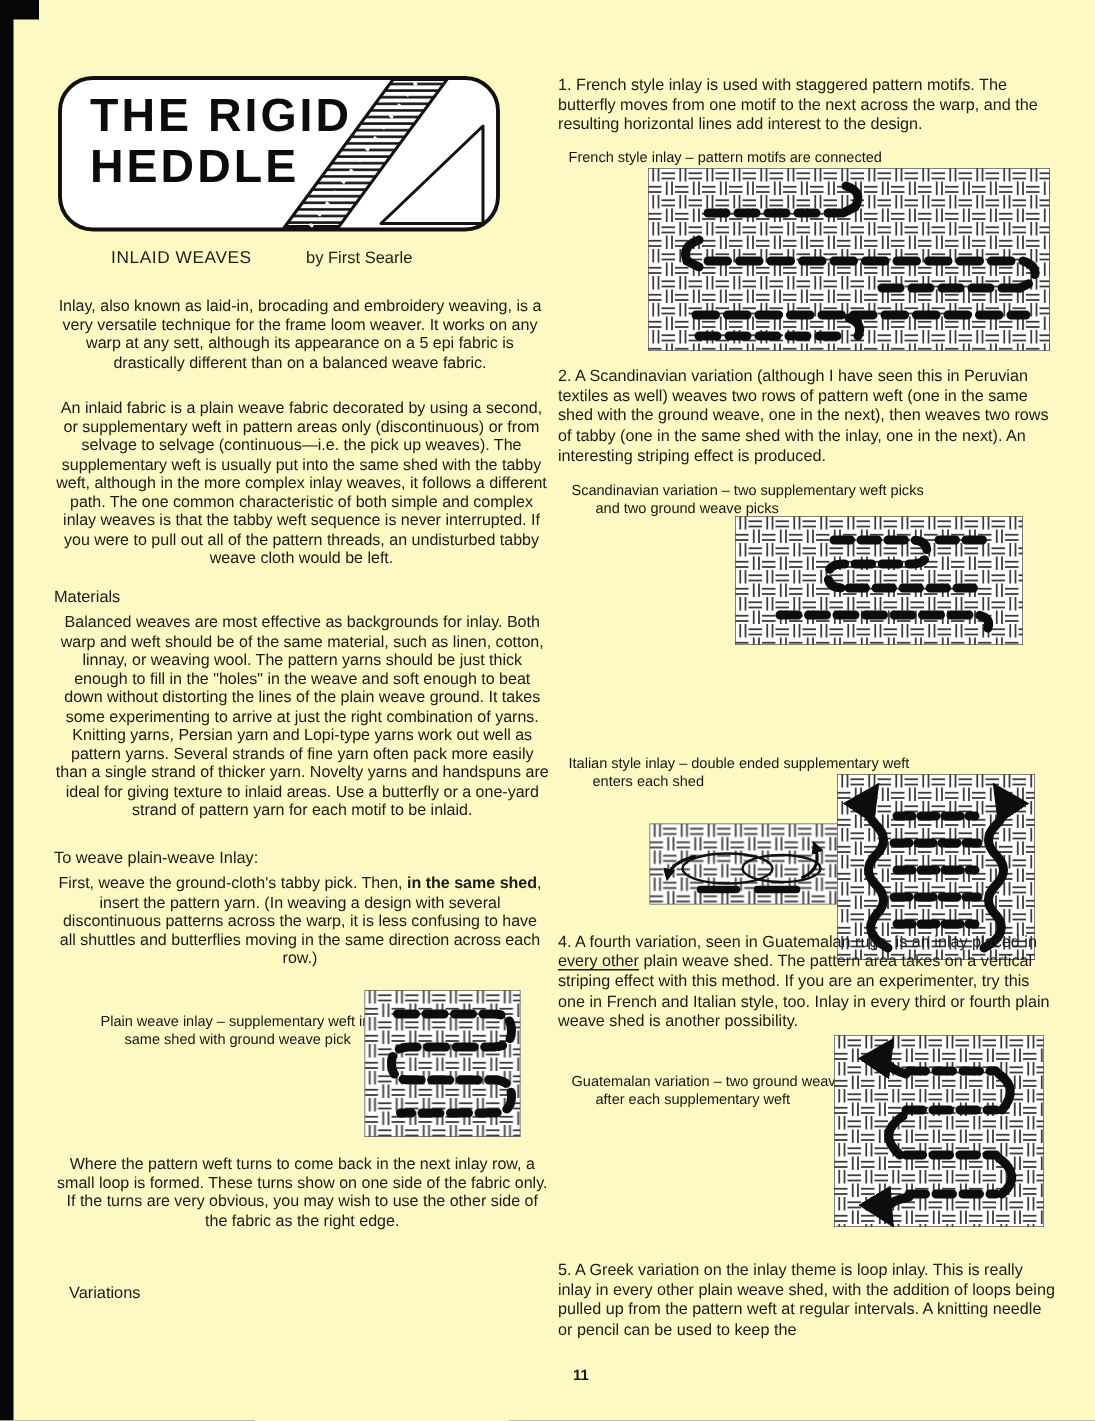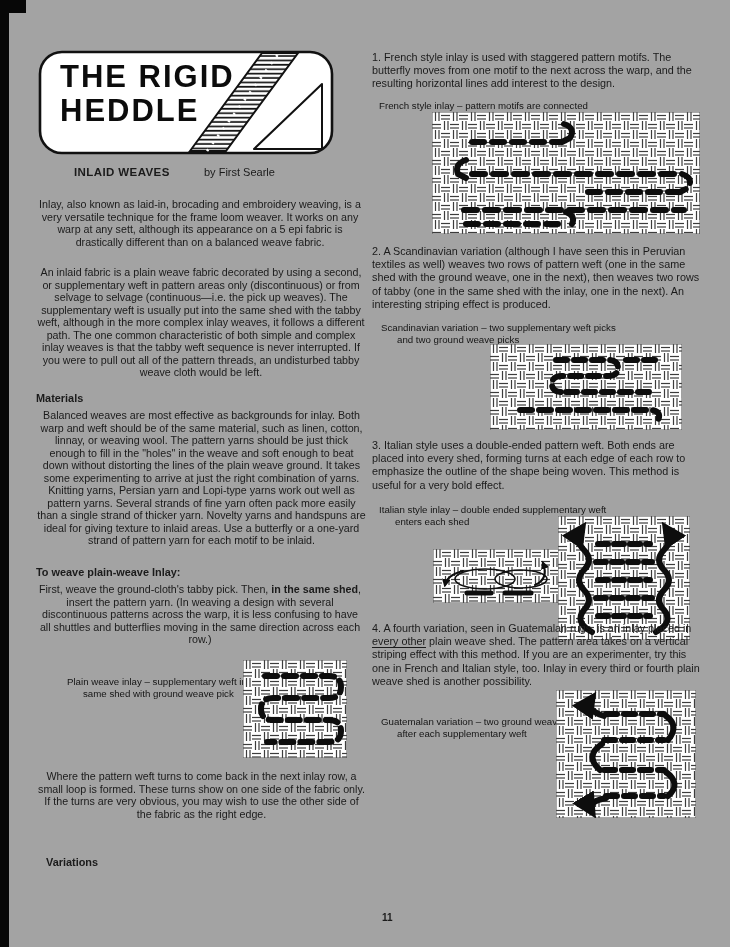--- a/index.html
+++ b/index.html
@@ -1,21 +1,21 @@
 <!DOCTYPE html>
 <html><head>
 <meta charset="utf-8">
 <style>
   html,body{margin:0;padding:0;background:#888;}
-  .page{position:relative;width:730px;height:947px;background:#a3a3a3;margin:0 auto;
+  .page{position:relative;width:730px;height:947px;background:#fef9c3;margin:0 auto;
         font-family:"Liberation Sans",sans-serif;color:#1b1b1b;overflow:hidden;}
   .abs{position:absolute;}
   .ltext{font-size:10.7px;line-height:12.5px;text-align:center;}
   .rtext{font-size:10.8px;line-height:13.2px;}
-  .bh{font-weight:bold;font-size:10.9px;}
+  .bh{font-weight:normal;font-size:10.9px;}
   .cap{font-size:9.7px;line-height:11.8px;padding-left:23px;text-indent:-16px;color:#151515;}
   .pagenum{font-weight:bold;font-size:10px;text-align:left;margin-left:32px;}
   .bar{background:#070707;}
   .logo-text{position:absolute;font-weight:bold;letter-spacing:2px;font-size:31px;line-height:33px;color:#0c0c0c;}
   .weave svg{display:block;}
   .byline{font-size:11px;}
   u{text-underline-offset:2px;}
 </style>
 </head>
 <body>
@@ -108,21 +108,20 @@
   <div class="abs weave" style="left:490px;top:344px">
       <svg width="192" height="86">
         <rect width="192" height="86" fill="url(#weavepat)" stroke="#555" stroke-width="1"></rect>
         <path d="M66,16 H118 Q128,16 128,24 Q128,32 118,32 H72 Q62,32 62,40 Q62,48 72,48" fill="none" stroke="#0d0d0d" stroke-width="6" stroke-linecap="round" stroke-dasharray="11 7"></path>
         <path d="M136,16 h34" fill="none" stroke="#0d0d0d" stroke-width="6" stroke-linecap="round" stroke-dasharray="11 7"></path>
         <path d="M76,48 h86" fill="none" stroke="#0d0d0d" stroke-width="6" stroke-linecap="round" stroke-dasharray="11 7"></path>
         <path d="M30,66 h132 Q172,68 168,76" fill="none" stroke="#0d0d0d" stroke-width="6" stroke-linecap="round" stroke-dasharray="12 7"></path>
       </svg>
     </div>
 
-  <div class="abs rtext" style="left:372px;top:439px;width:332px">3.  Italian style uses a double-ended pattern weft.  Both ends are placed into every shed, forming turns at each edge of each row to emphasize the outline of the shape being woven.  This method is useful for a very bold effect.</div>
   <div class="abs cap" style="left:372px;top:504px;width:238px">Italian style inlay – double ended supplementary weft enters each shed</div>
   <div class="abs weave" style="left:433px;top:549px">
       <svg width="126" height="54">
         <rect width="126" height="54" fill="url(#weavepat)" stroke="#555" stroke-width="1"></rect>
         <ellipse cx="52" cy="30" rx="30" ry="10" fill="none" stroke="#111" stroke-width="1.6"></ellipse>
         <ellipse cx="88" cy="30" rx="26" ry="9" fill="none" stroke="#111" stroke-width="1.6"></ellipse>
         <path d="M34,44 h24" fill="none" stroke="#0d0d0d" stroke-width="5" stroke-linecap="round"></path>
         <path d="M72,44 h26" fill="none" stroke="#0d0d0d" stroke-width="5" stroke-linecap="round"></path>
         <path d="M30,22 Q14,26 12,36" fill="none" stroke="#0d0d0d" stroke-width="2" stroke-linecap="round" marker-end="url(#arrowhd)"></path>
         <path d="M102,36 Q116,30 110,14" fill="none" stroke="#0d0d0d" stroke-width="2" stroke-linecap="round" marker-end="url(#arrowhd)"></path>
@@ -151,14 +150,15 @@
         <path d="M110,26 Q124,36 112,50" fill="none" stroke="#0d0d0d" stroke-width="6" stroke-linecap="round"></path>
         <path d="M48,50 h60" fill="none" stroke="#0d0d0d" stroke-width="6" stroke-linecap="round" stroke-dasharray="11 7"></path>
         <path d="M46,54 Q28,66 44,80" fill="none" stroke="#0d0d0d" stroke-width="6" stroke-linecap="round"></path>
         <path d="M48,80 h60" fill="none" stroke="#0d0d0d" stroke-width="6" stroke-linecap="round" stroke-dasharray="11 7"></path>
         <path d="M110,82 Q126,94 112,106" fill="none" stroke="#0d0d0d" stroke-width="6" stroke-linecap="round"></path>
         <path d="M50,106 h58" fill="none" stroke="#0d0d0d" stroke-width="6" stroke-linecap="round" stroke-dasharray="11 7"></path>
         <path d="M50,108 Q30,112 36,122" fill="none" stroke="#0d0d0d" stroke-width="6" stroke-linecap="round" marker-end="url(#arrowhd)"></path>
       </svg>
     </div>
 
+  <div class="abs rtext" style="left:372px;top:841px;width:332px">5.  A Greek variation on the inlay theme is loop inlay.  This is really inlay in every other plain weave shed, with the addition of loops being pulled up from  the pattern weft at regular intervals.  A knitting needle or pencil can be used to keep the</div>
 
 </div>
 
 </body></html>

